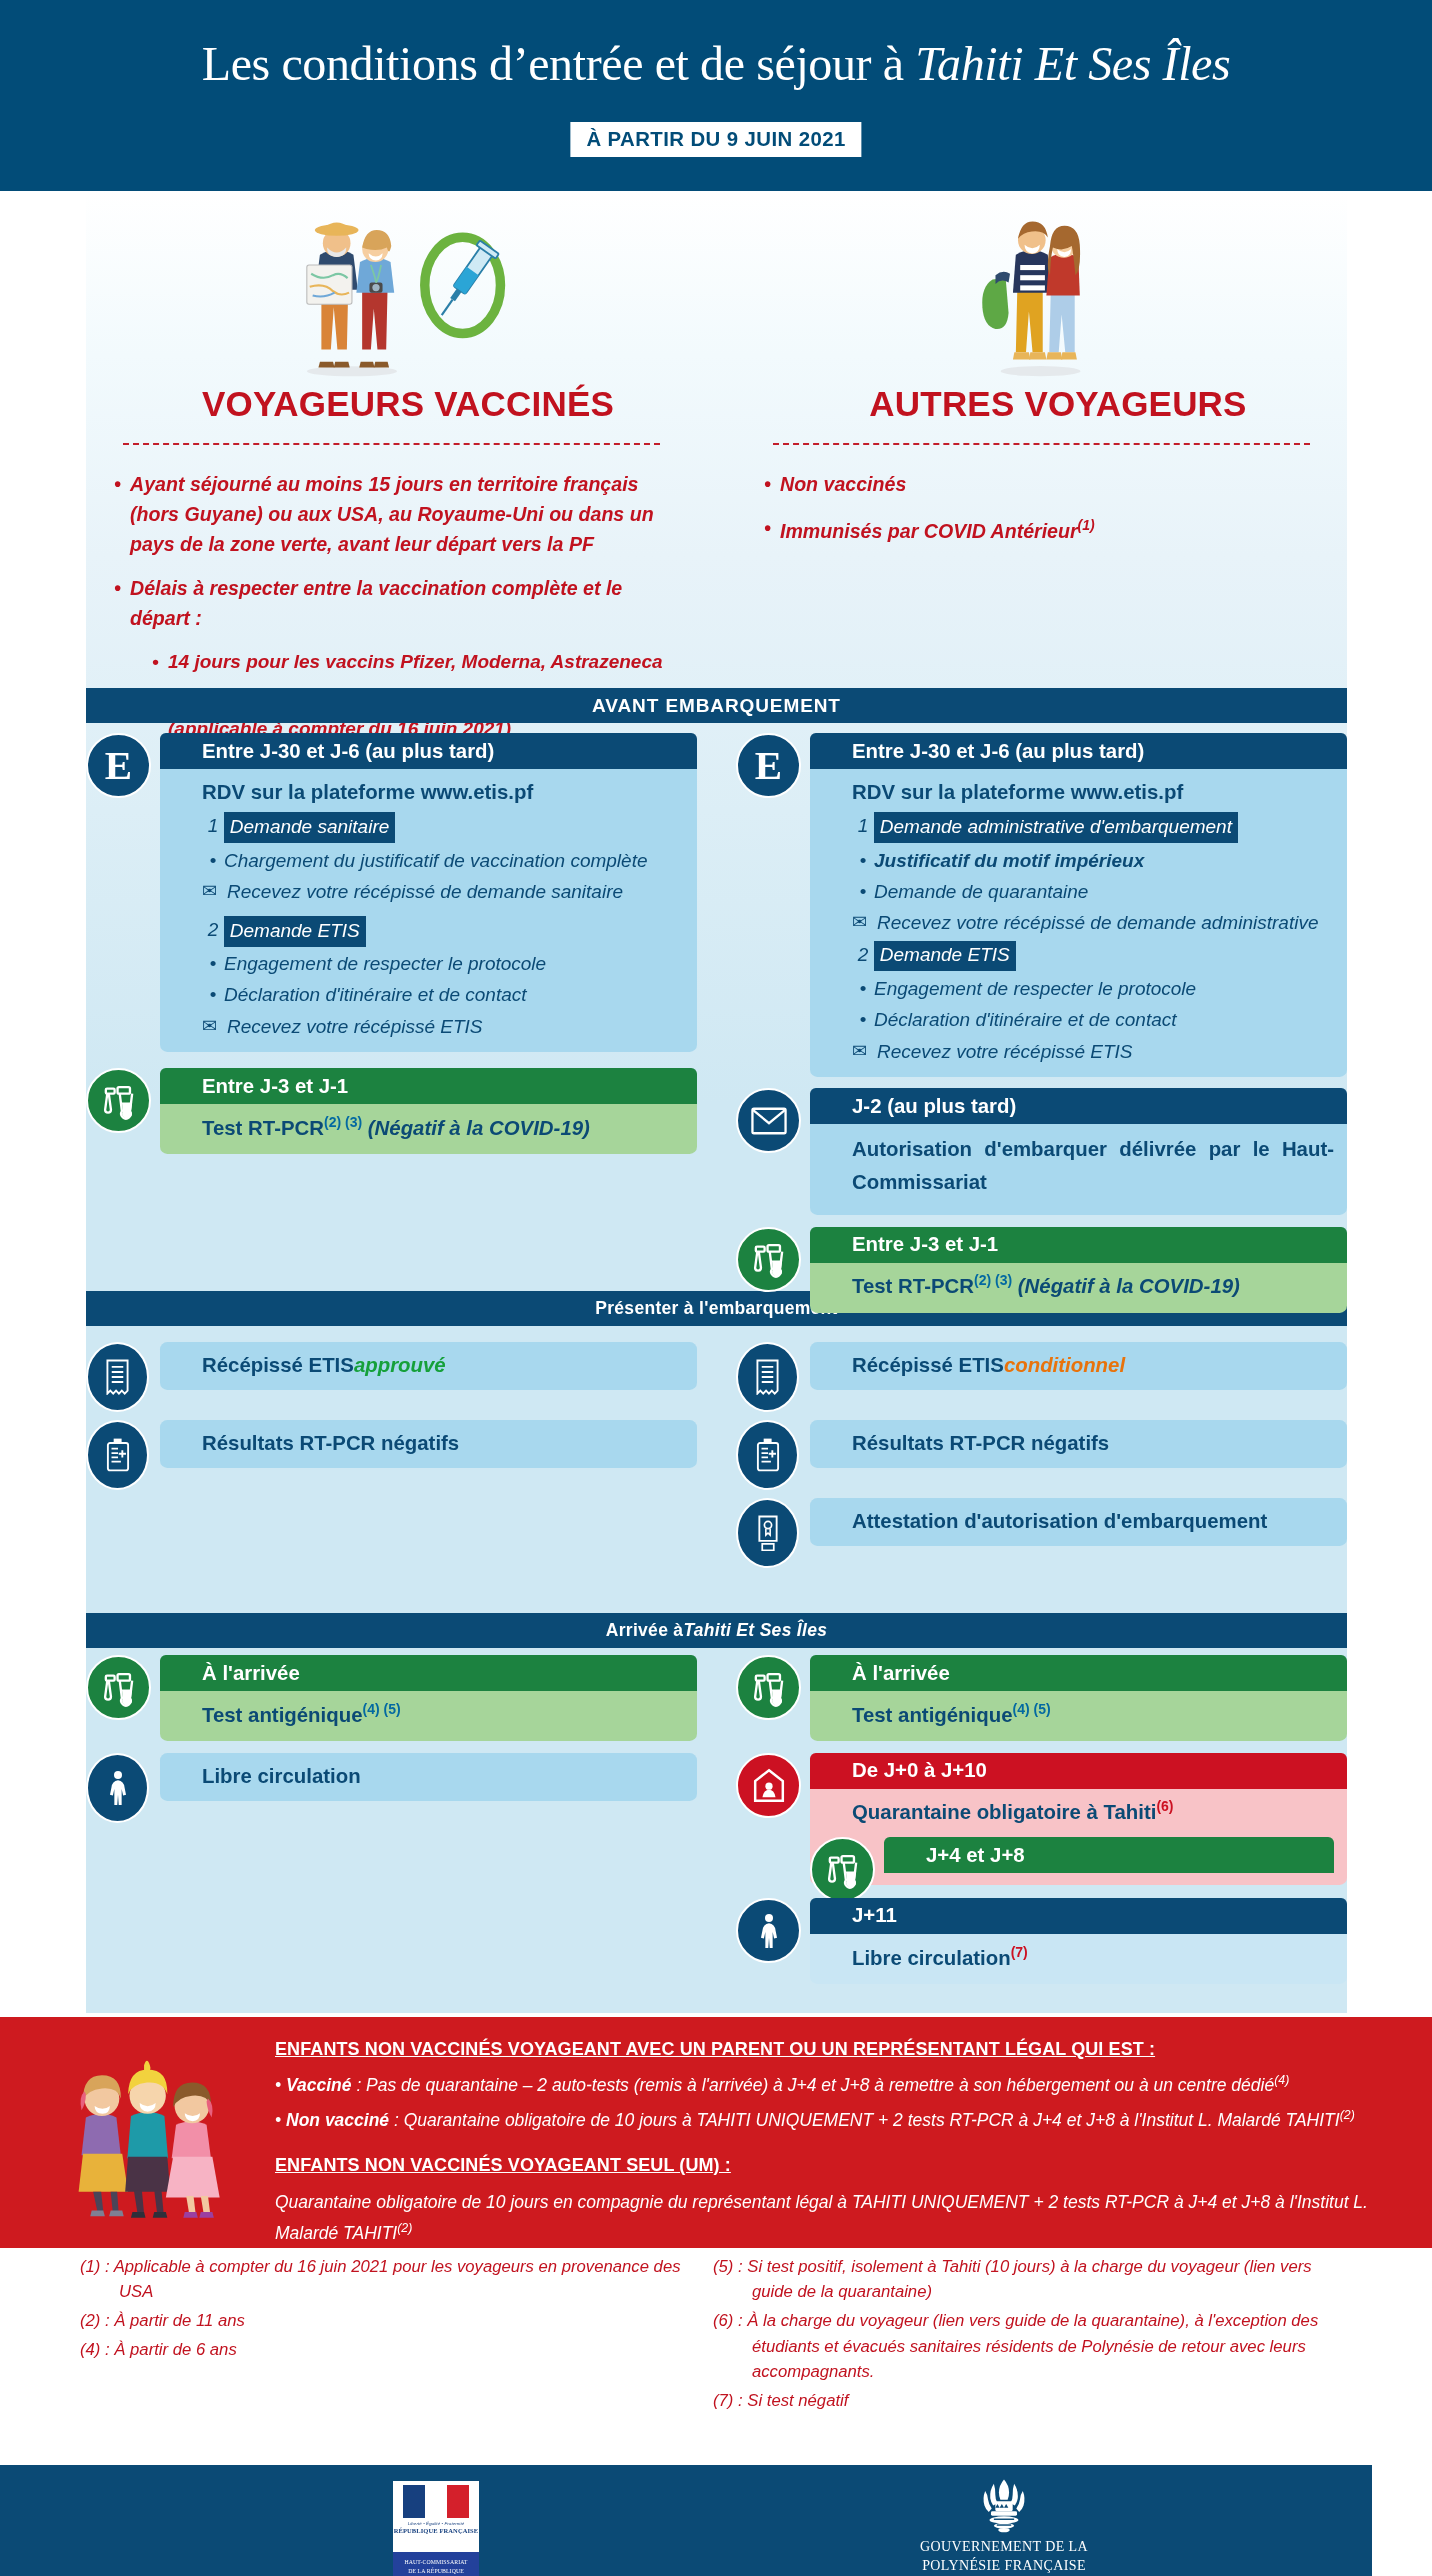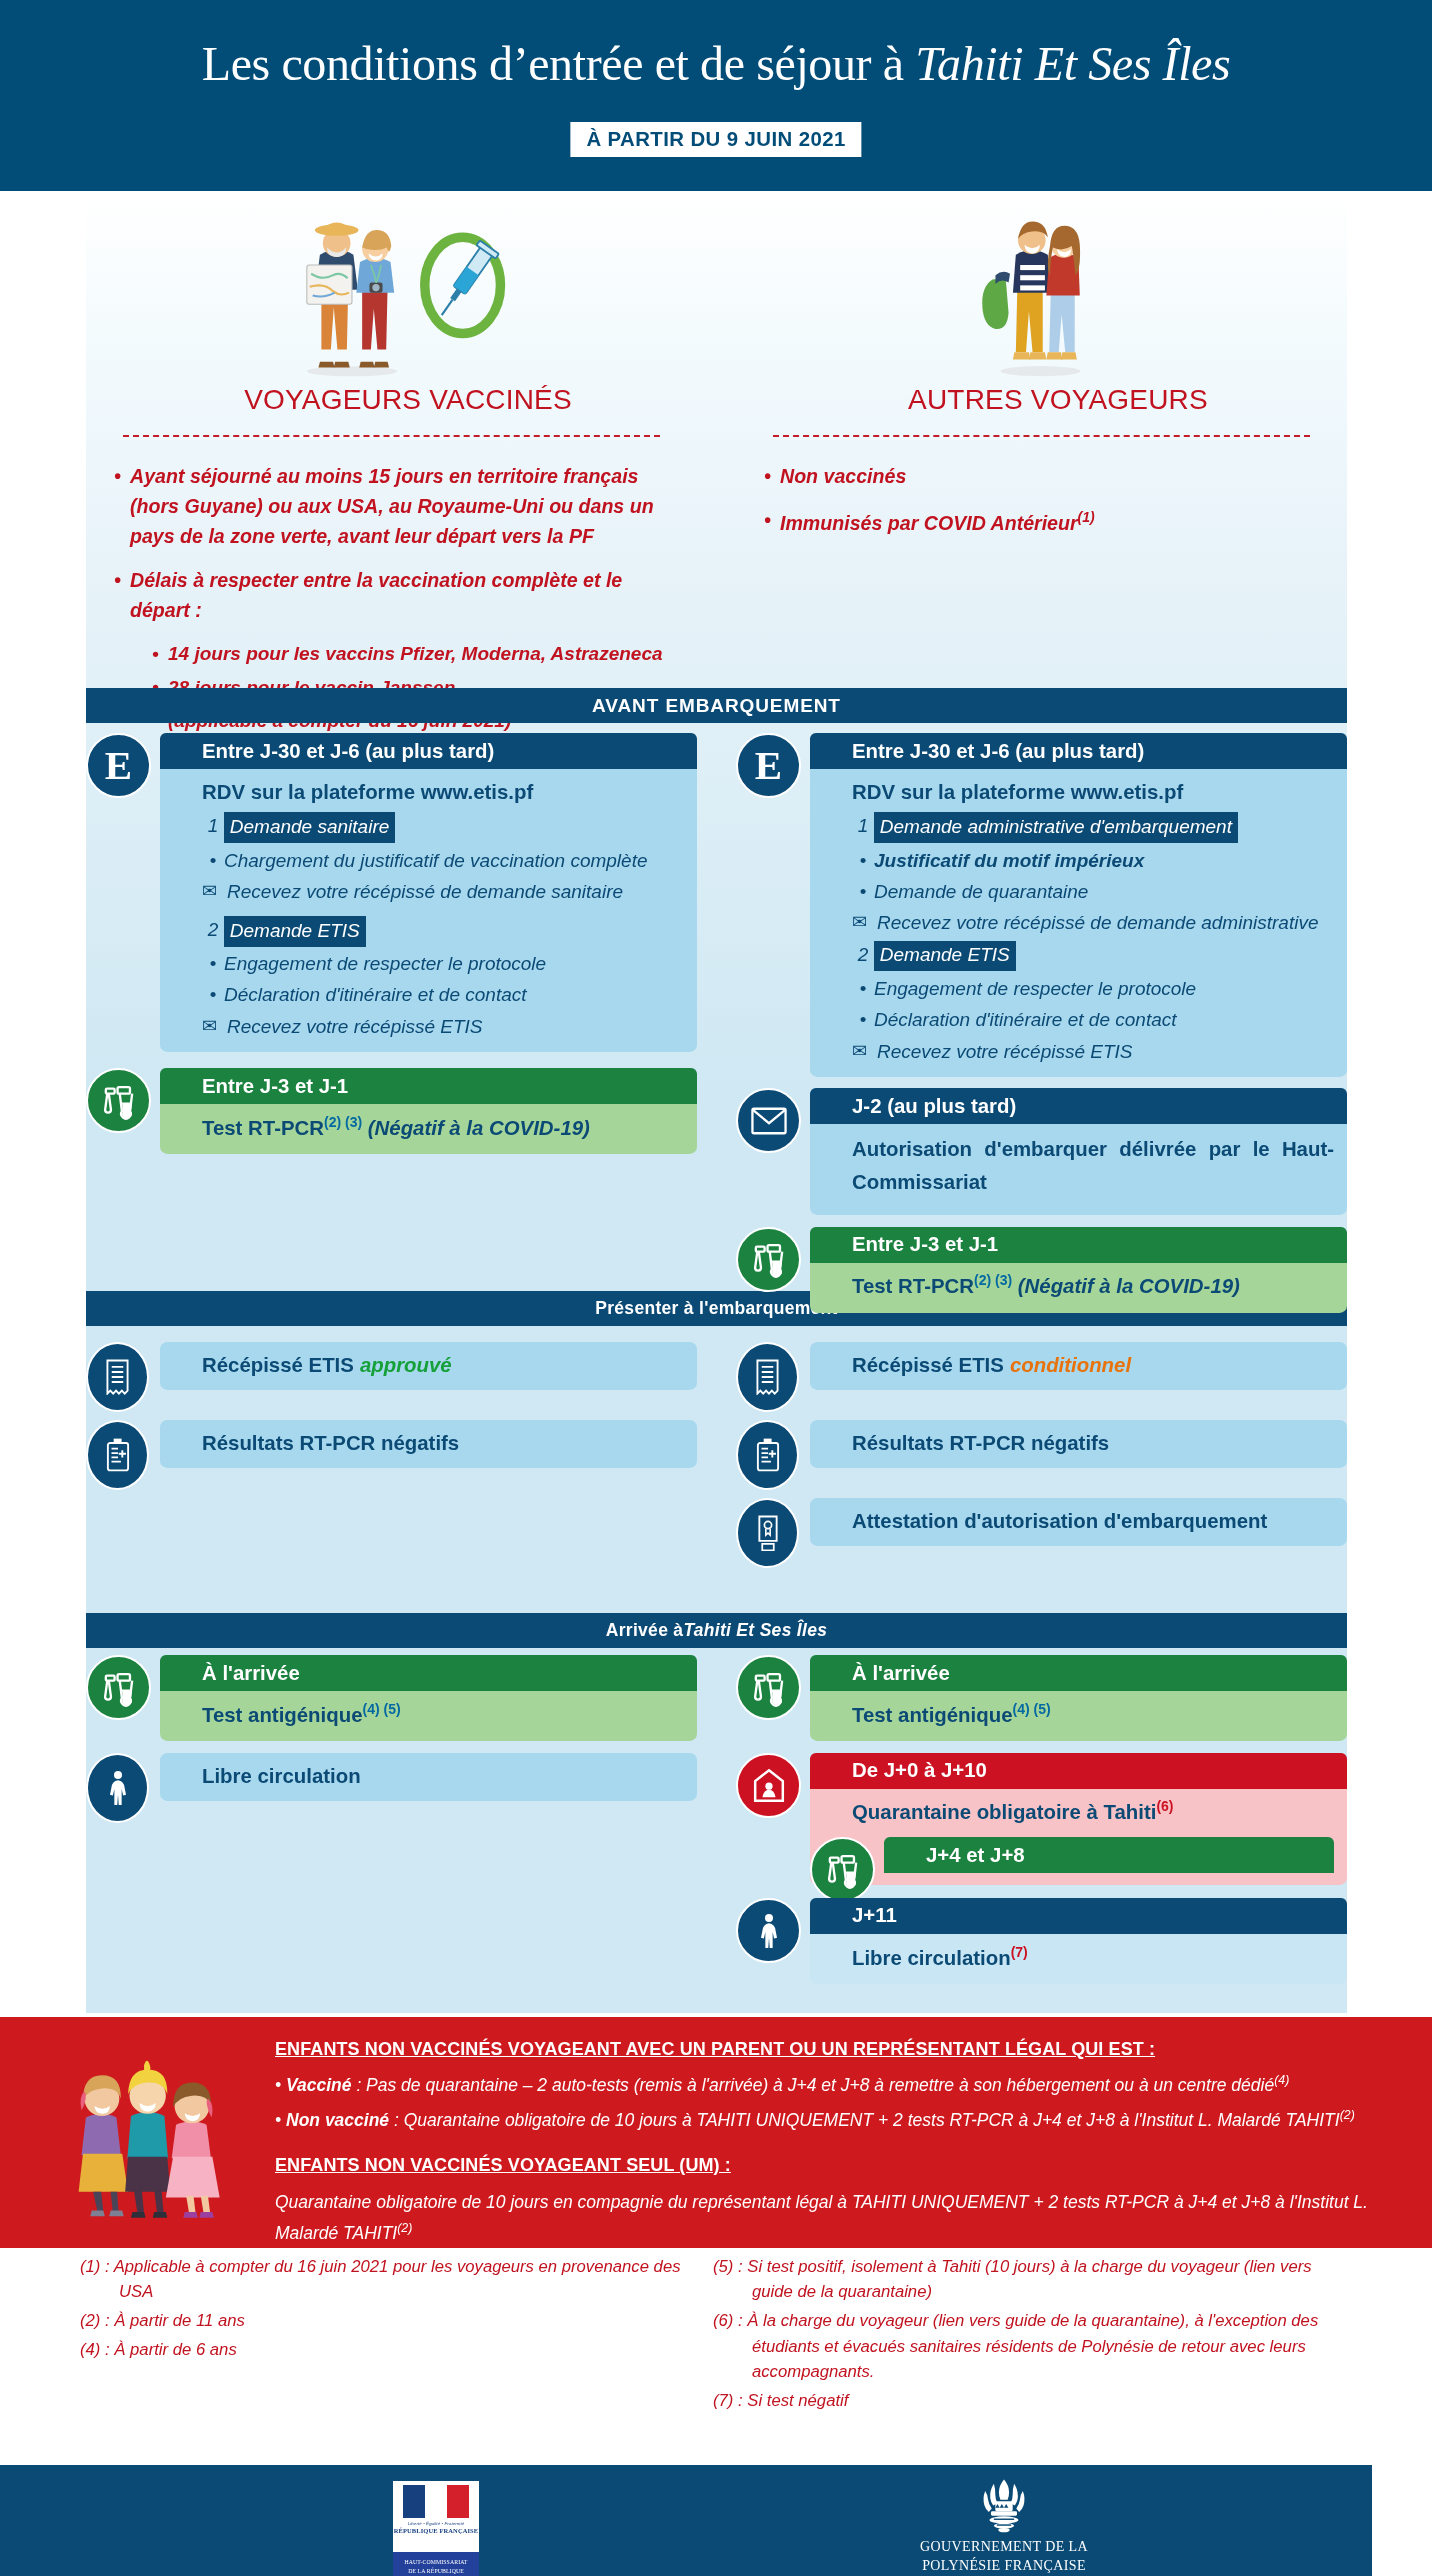--- a/index.html
+++ b/index.html
@@ -40,21 +40,21 @@
   .col{ position:absolute; top:0; width:611px; }
   .col-left{ left:0; }
   .col-right{ left:650px; }
 
   
   .hero{ position:relative; height:189px; }
   .hero-svg{ position:absolute; left:50%; transform:translateX(-50%); top:7.3px; }
 
   .cat-title{
     text-align:center; color:#C1121F;
-    font-size:28px; font-weight:400; letter-spacing:0.2px;
+    font-size:35px; font-weight:700; letter-spacing:0.2px;
     margin-top:4.4px;
     margin-left:33px;
   }
   .cat-rule{
     margin:19px auto 0; width:88%; height:0;
     border-top:2.2px dashed #C1121F; opacity:.95;
   }
 
   .bullets{ margin-top:25px; padding:0 28px; }
   .bullets li{
@@ -137,21 +137,20 @@
   .negmark{ font-style:italic; font-weight:700; }
 
   
   .card{ position:relative; margin-bottom:13px; padding-left:41px; min-height:65px; }
   .cardbody{
     margin-left:33px; border-radius:7.3px; background:#A8D8EE;
     min-height:48px; display:flex; align-items:center;
     padding:7.3px 13px 7.3px 42px;
     color:#0B4A75; font-size:20.4px; font-weight:700;
     margin-top:8.7px;
-    gap:6px;
   }
   .approved{ color:#15A03A; font-style:italic; }
   .conditional{ color:#E8730C; font-style:italic; }
 
   
   .redband{
     position:absolute; left:0; top:2017px; width:1432px; height:231px;
     background:#CE1A1F; color:#ffffff;
   }
   .redband .kids{ position:absolute; left:51px; top:29px; }

